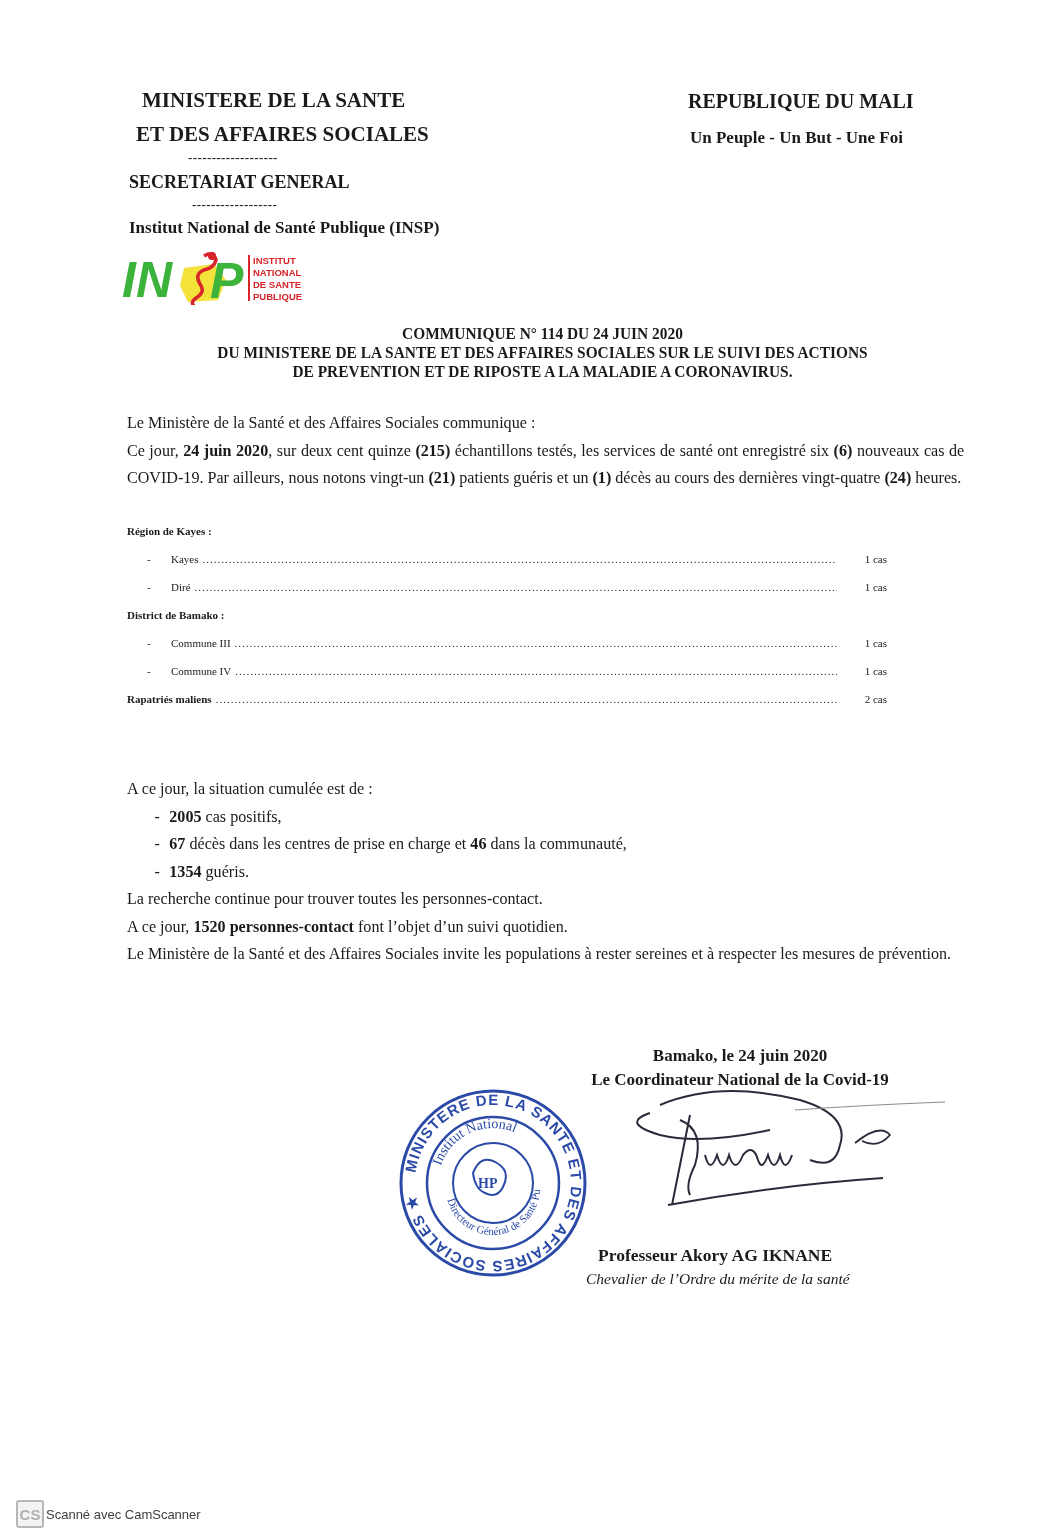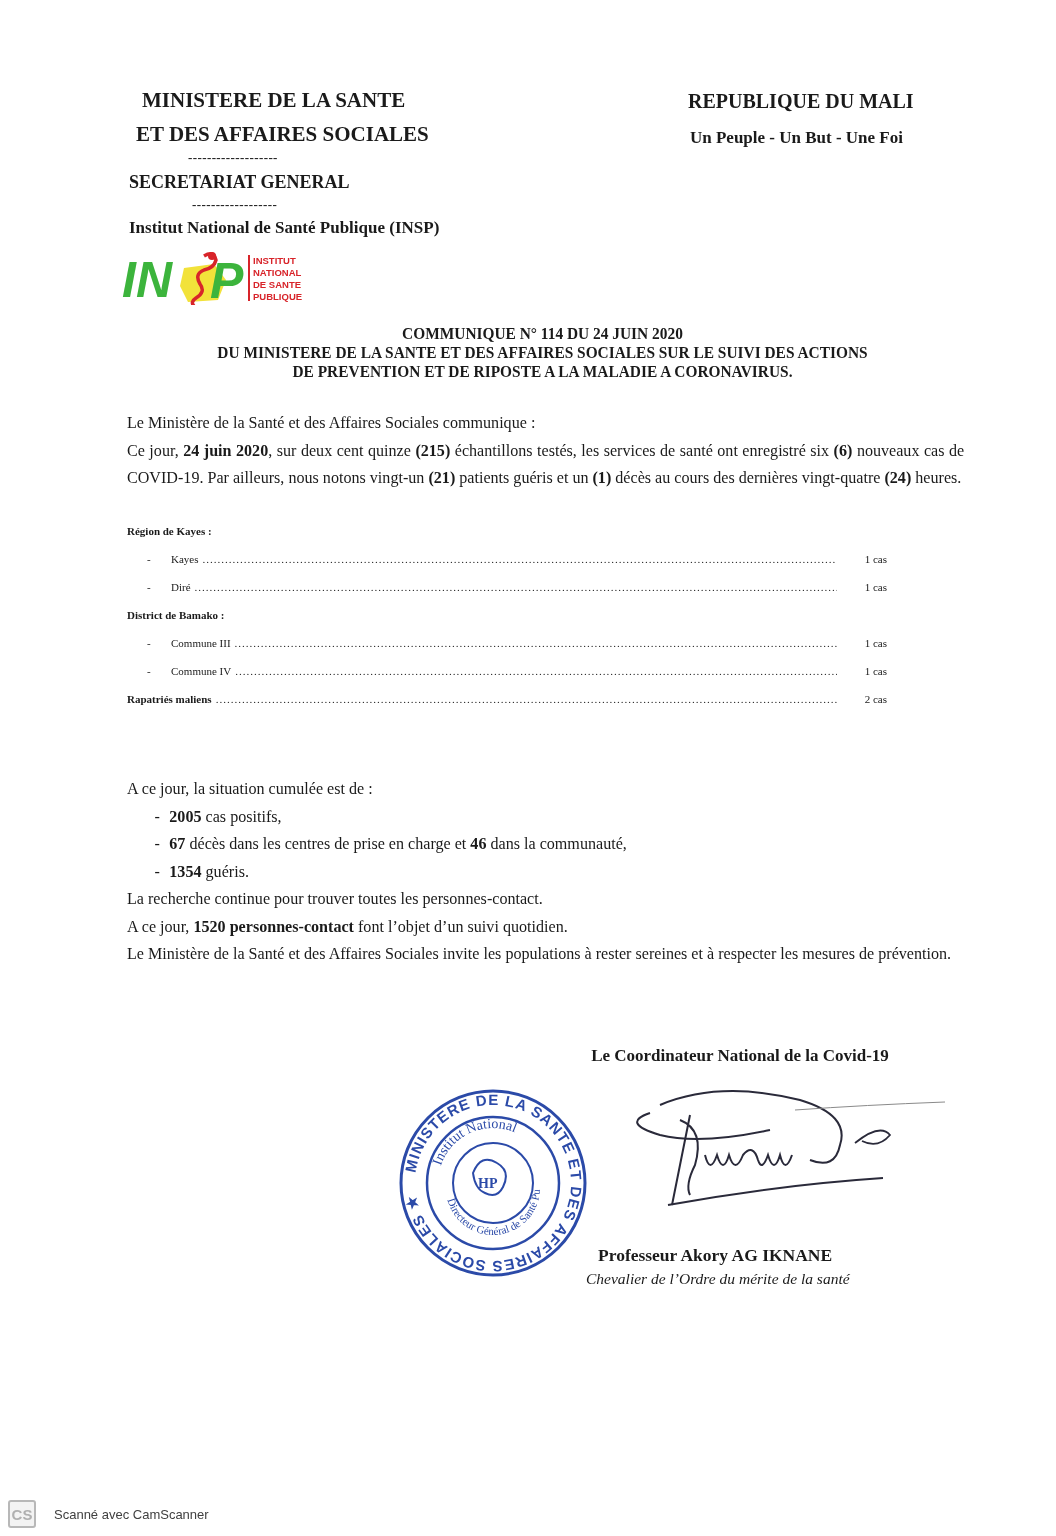--- a/index.html
+++ b/index.html
@@ -32,21 +32,21 @@
     .row .val { padding-left: 10px; width: 50px; text-align: right; }
     .head { height: 28px; font-weight: bold; }
     .cum { left: 127px; top: 775px; width: 840px; font-size: 17.5px; line-height: 27.5px; }
     .cum .item { padding-left: 46px; position: relative; }
     .cum .item .d { position: absolute; left: 30px; }
     .sign { left: 540px; top: 1044px; width: 400px; text-align: center; font-weight: bold; font-size: 17px; line-height: 24px; }
     .stamp { left: 398px; top: 1088px; width: 190px; height: 190px; }
     .signature { left: 620px; top: 1085px; width: 330px; height: 130px; }
     .prof { left: 598px; top: 1245px; font-weight: bold; font-size: 17.5px; white-space: nowrap; }
     .chev { left: 586px; top: 1270px; font-style: italic; font-size: 15.5px; white-space: nowrap; }
-    .cs { left: 8px; top: 1500px; display: flex; align-items: center; gap: 18px; text-align: center; }
+    .cs { left: 16px; top: 1500px; display: flex; align-items: center; gap: 2px; text-align: center; }
     .cs-icon { width: 28px; height: 28px; border: 2px solid #b8b8b8; border-radius: 3px; font-family: "Liberation Sans", sans-serif; font-size: 15px; font-weight: bold; color: #b0b0b0; display: flex; align-items: center; justify-content: center; background: #f3f3f3; }
     .cs-text { font-family: "Liberation Sans", sans-serif; font-size: 13px; color: #404040; }
   </style>
 </head>
 <body>
 
 <div class="abs hdr-left">
   <div class="l1">MINISTERE DE LA SANTE</div>
   <div class="l2">ET DES AFFAIRES SOCIALES</div>
   <div class="dash1">-------------------</div>
@@ -137,20 +137,21 @@
     <b>1354</b><span> guéris.</span>
   </div>
   <div>La recherche continue pour trouver toutes les personnes-contact.</div>
   <div>
     <span>A ce jour, </span><b>1520 personnes-contact</b><span> font l’objet d’un suivi quotidien.</span>
   </div>
   <div style="text-align:justify; text-align-last:left;">Le Ministère de la Santé et des Affaires Sociales invite les populations à rester sereines et à respecter les mesures de prévention.</div>
 </div>
 
 <div class="abs sign">
+  <div>Bamako, le 24 juin 2020</div>
   <div>Le Coordinateur National de la Covid-19</div>
 </div>
 
 <div class="abs stamp">
   <svg width="190" height="190" viewBox="0 0 190 190">
     <defs>
       <path id="outerArc" d="M95,95 m-78,0 a78,78 0 1,1 156,0 a78,78 0 1,1 -156,0"></path>
       <path id="innerTop" d="M40,95 a55,55 0 0,1 110,0"></path>
       <path id="innerBot" d="M48,100 a47,47 0 0,0 94,0"></path>
     </defs>

